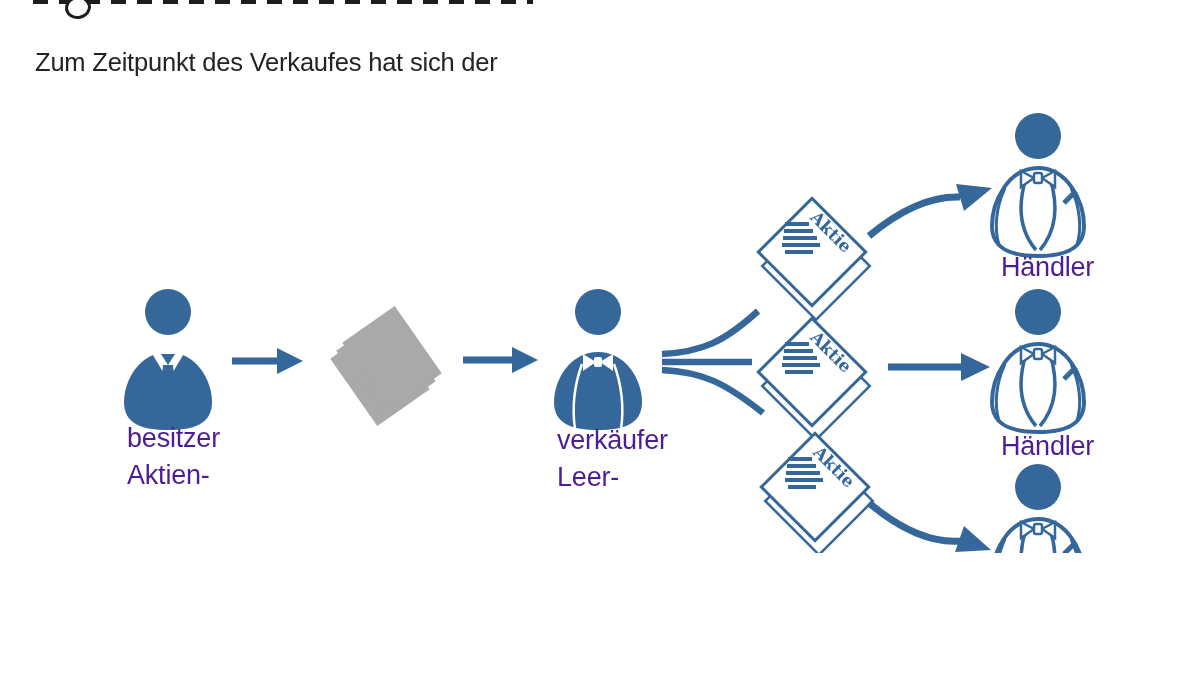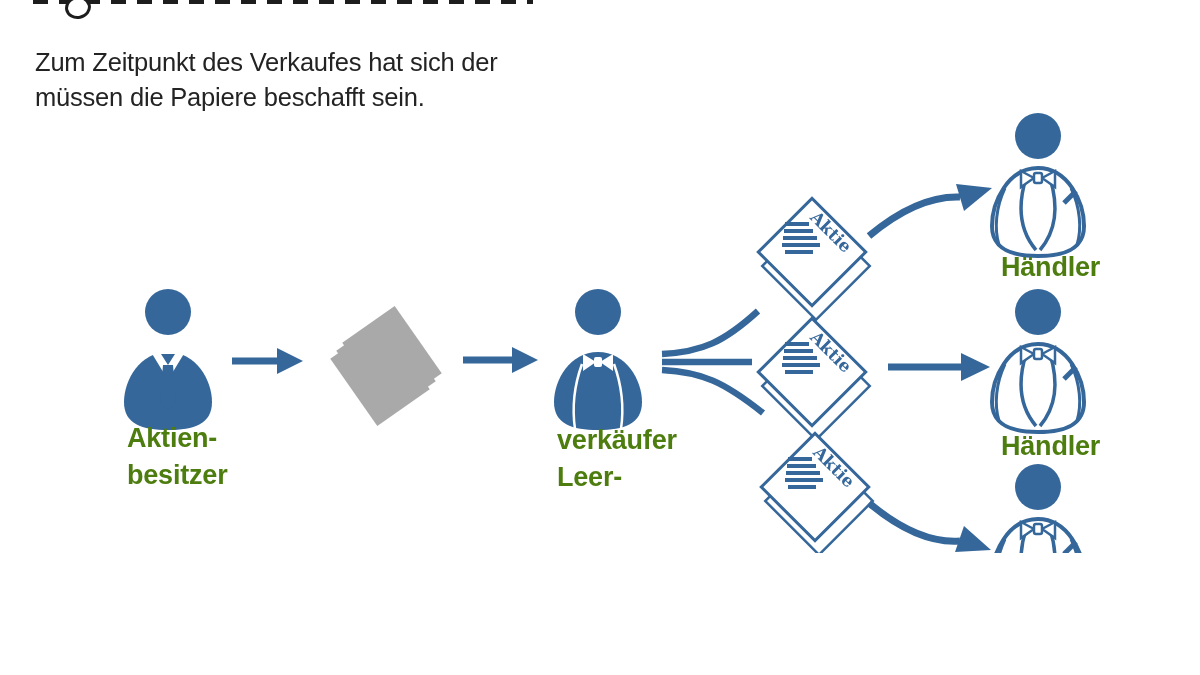--- a/index.html
+++ b/index.html
@@ -19,41 +19,40 @@
     border:3.5px solid #1d1d1d; border-radius:50%;
     transform:rotate(-12deg); background:#fff;
   }
   
   .intro { position:absolute; left:35px; top:45px; color:#232323; }
   .intro .line {
     font-size:25.5px; line-height:35px; white-space:nowrap; letter-spacing:-0.2px;
   }
   
   .lbl {
-    position:absolute; color:#4d7c0f; font-size:27px; line-height:37px;
-    white-space:nowrap; letter-spacing:-0.2px;font-weight:bold;
+    position:absolute; color:#4c1d95; font-size:27px; line-height:37px;
+    white-space:nowrap; letter-spacing:-0.2px;
   }
   svg.diagram { position:absolute; left:0; top:0; }
   .aktie-text {
     font-family:"DejaVu Serif", serif; font-weight:bold; font-size:17px;
   }
 </style>
 </head>
 <body>
 
 <div class="stage">
 
   <div class="crop-head">
     <div class="crop-dashes"></div>
     <div class="crop-gloop"></div>
   </div>
 
   <div class="intro">
     <div class="line">Zum Zeitpunkt des Verkaufes hat sich der</div>
-    <div class="line">müssen die Papiere beschafft sein.</div>
   </div>
 
   <svg class="diagram" width="1200" height="675" viewBox="0 0 1200 675">
     <defs>
 
       <g id="person-tie">
         <circle cx="60" cy="24" r="23" fill="#35679A"></circle>
         <path d="M60,64 C32,64 16,92 16,114 C16,136 34,142 60,142 C86,142 104,136 104,114 C104,92 88,64 60,64 Z" fill="#35679A"></path>
         <path d="M43,64 L77,64 L60,92 Z" fill="#ffffff"></path>
         <path d="M53,66 L67,66 L60,77 Z" fill="#35679A"></path>
@@ -163,22 +162,22 @@
       <path d="M869,503 C900,529 932,543 960,541" stroke="#35679A" stroke-width="7" fill="none"></path>
       <polygon points="991,550 955,552 964,526" fill="#35679A"></polygon>
     </g>
 
     <use href="#person-outline" transform="translate(978,112)"></use>
     <use href="#person-outline" transform="translate(978,288)"></use>
     <use href="#person-outline" transform="translate(978,463)"></use>
   </svg>
 
   <div class="lbl" style="left:127px; top:420px;">
+    <div>besitzer</div>
     <div>Aktien-</div>
-    <div>besitzer</div>
   </div>
 
   <div class="lbl" style="left:557px; top:422px;">
     <div>verkäufer</div>
     <div>Leer-</div>
   </div>
 
   <div class="lbl" style="left:1001px; top:249px;">Händler</div>
 
   <div class="lbl" style="left:1001px; top:428px;">Händler</div>

